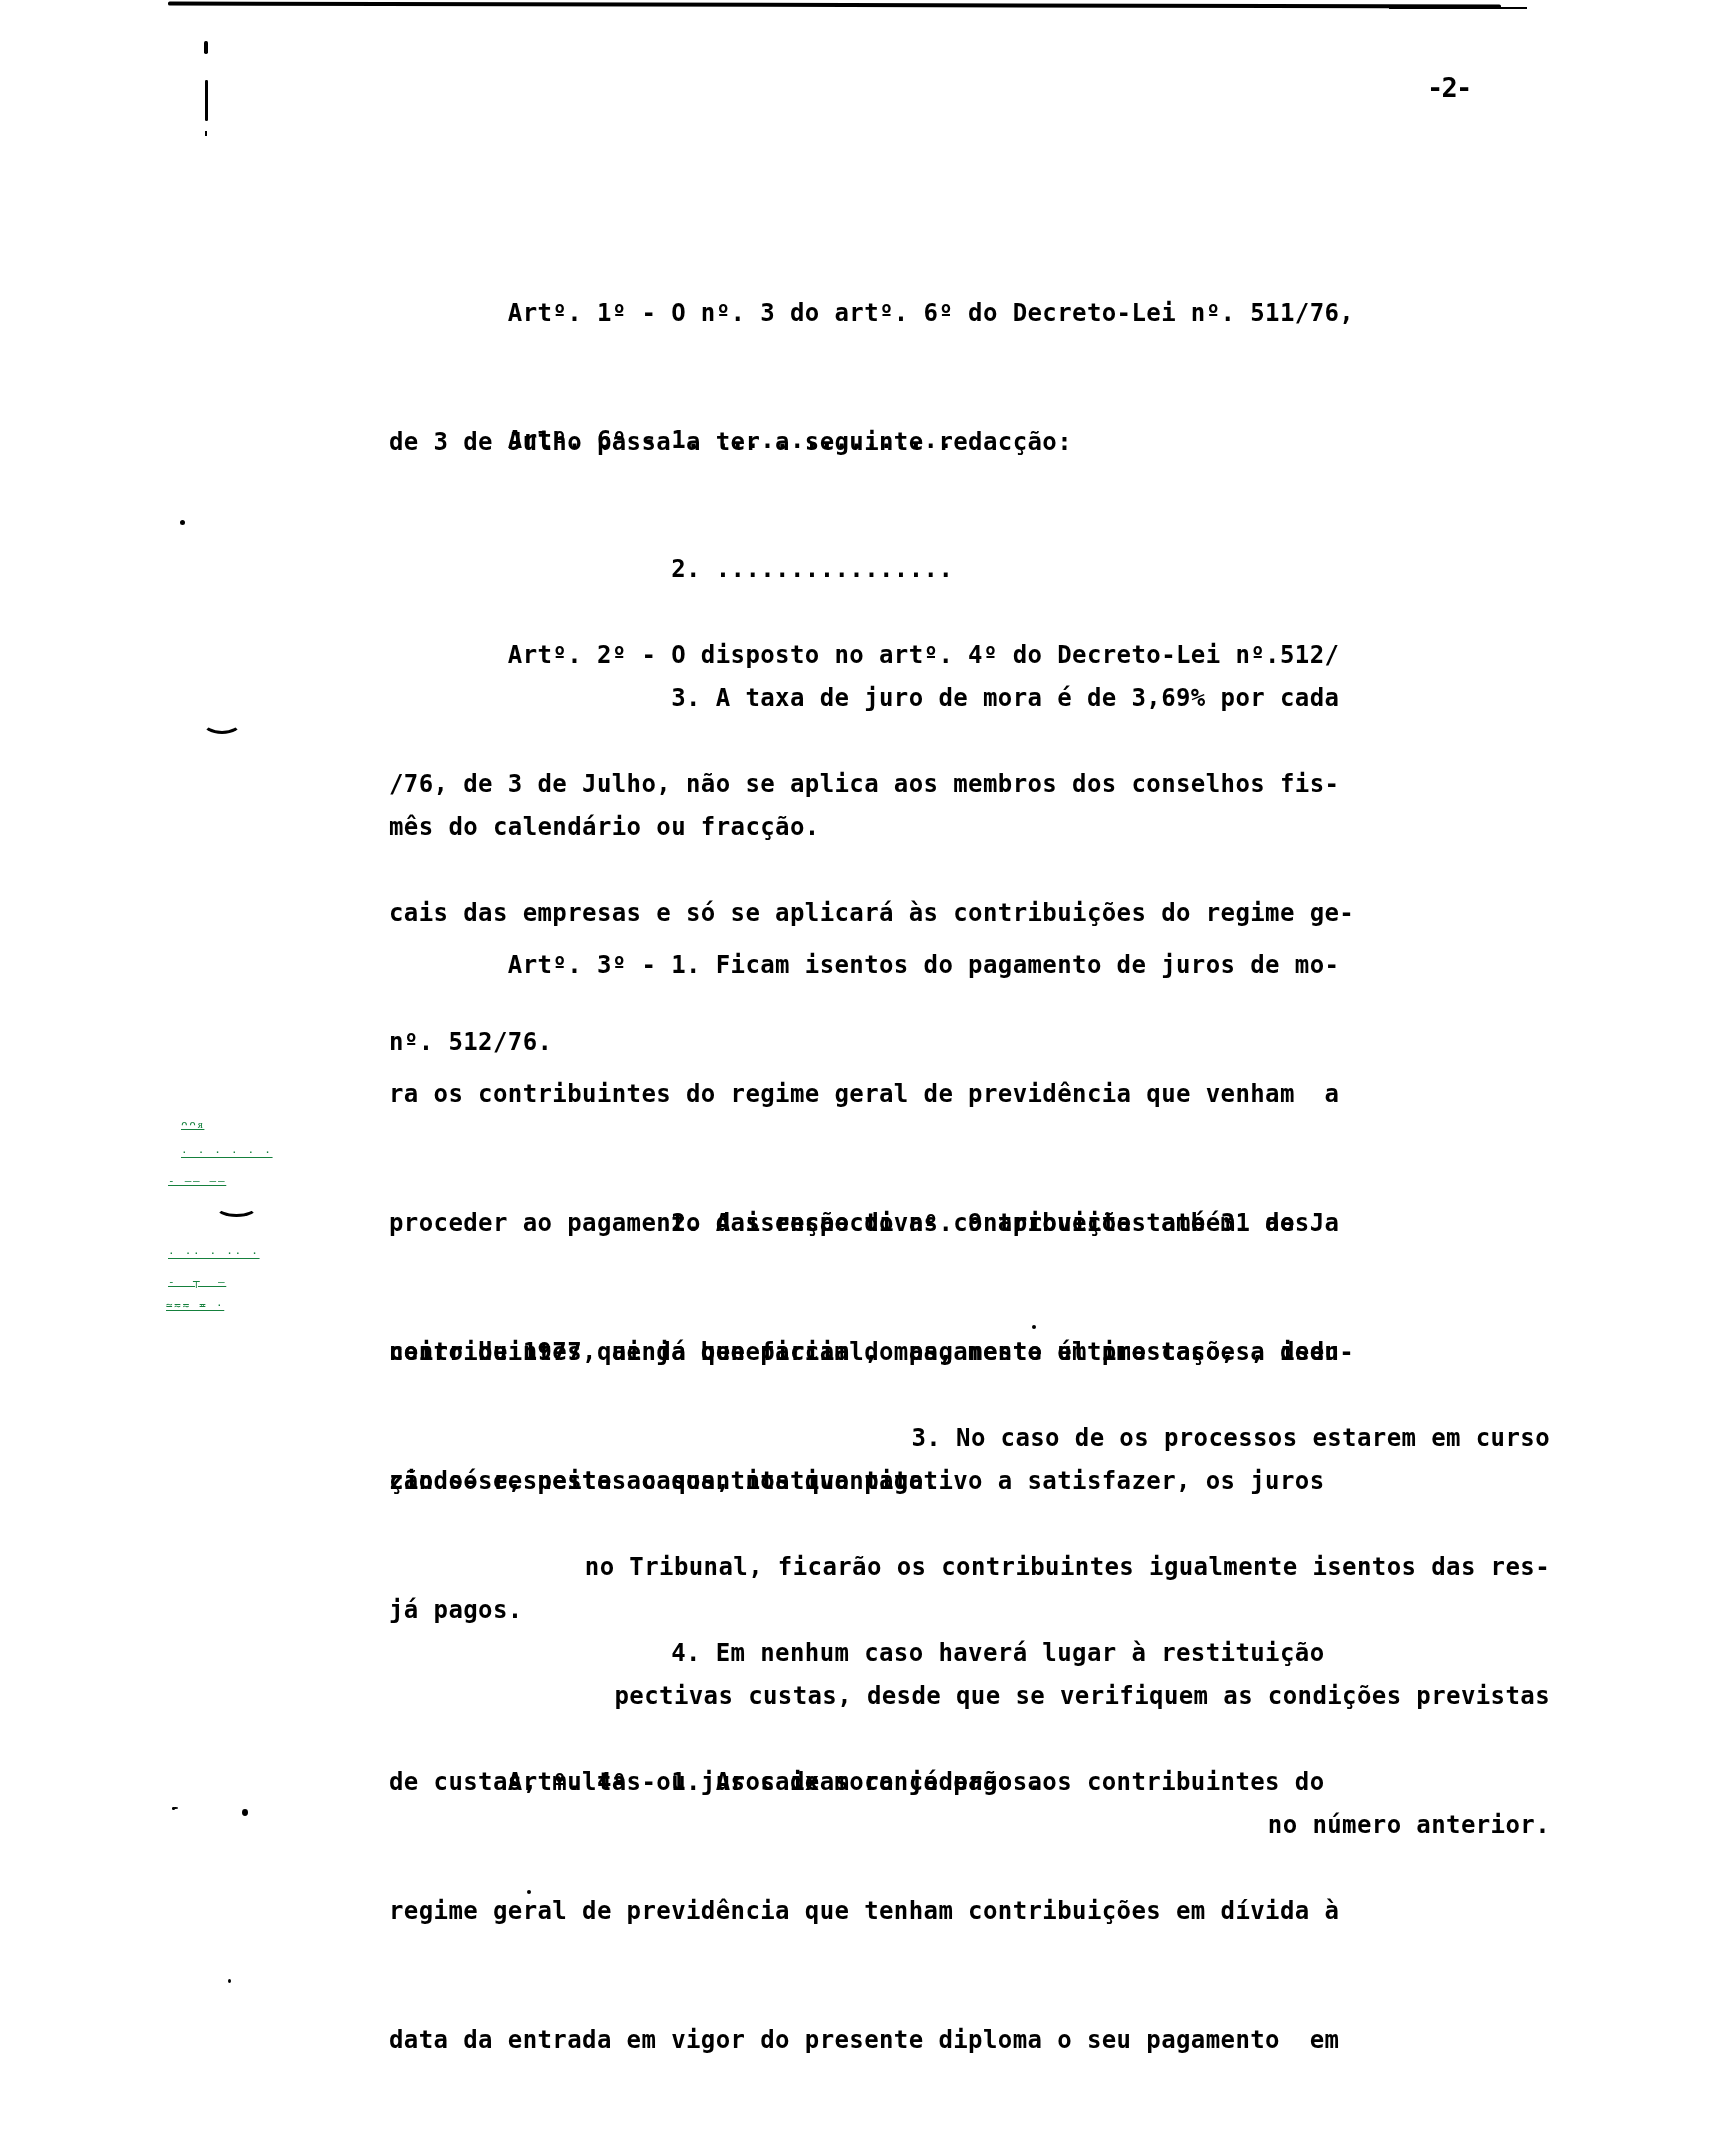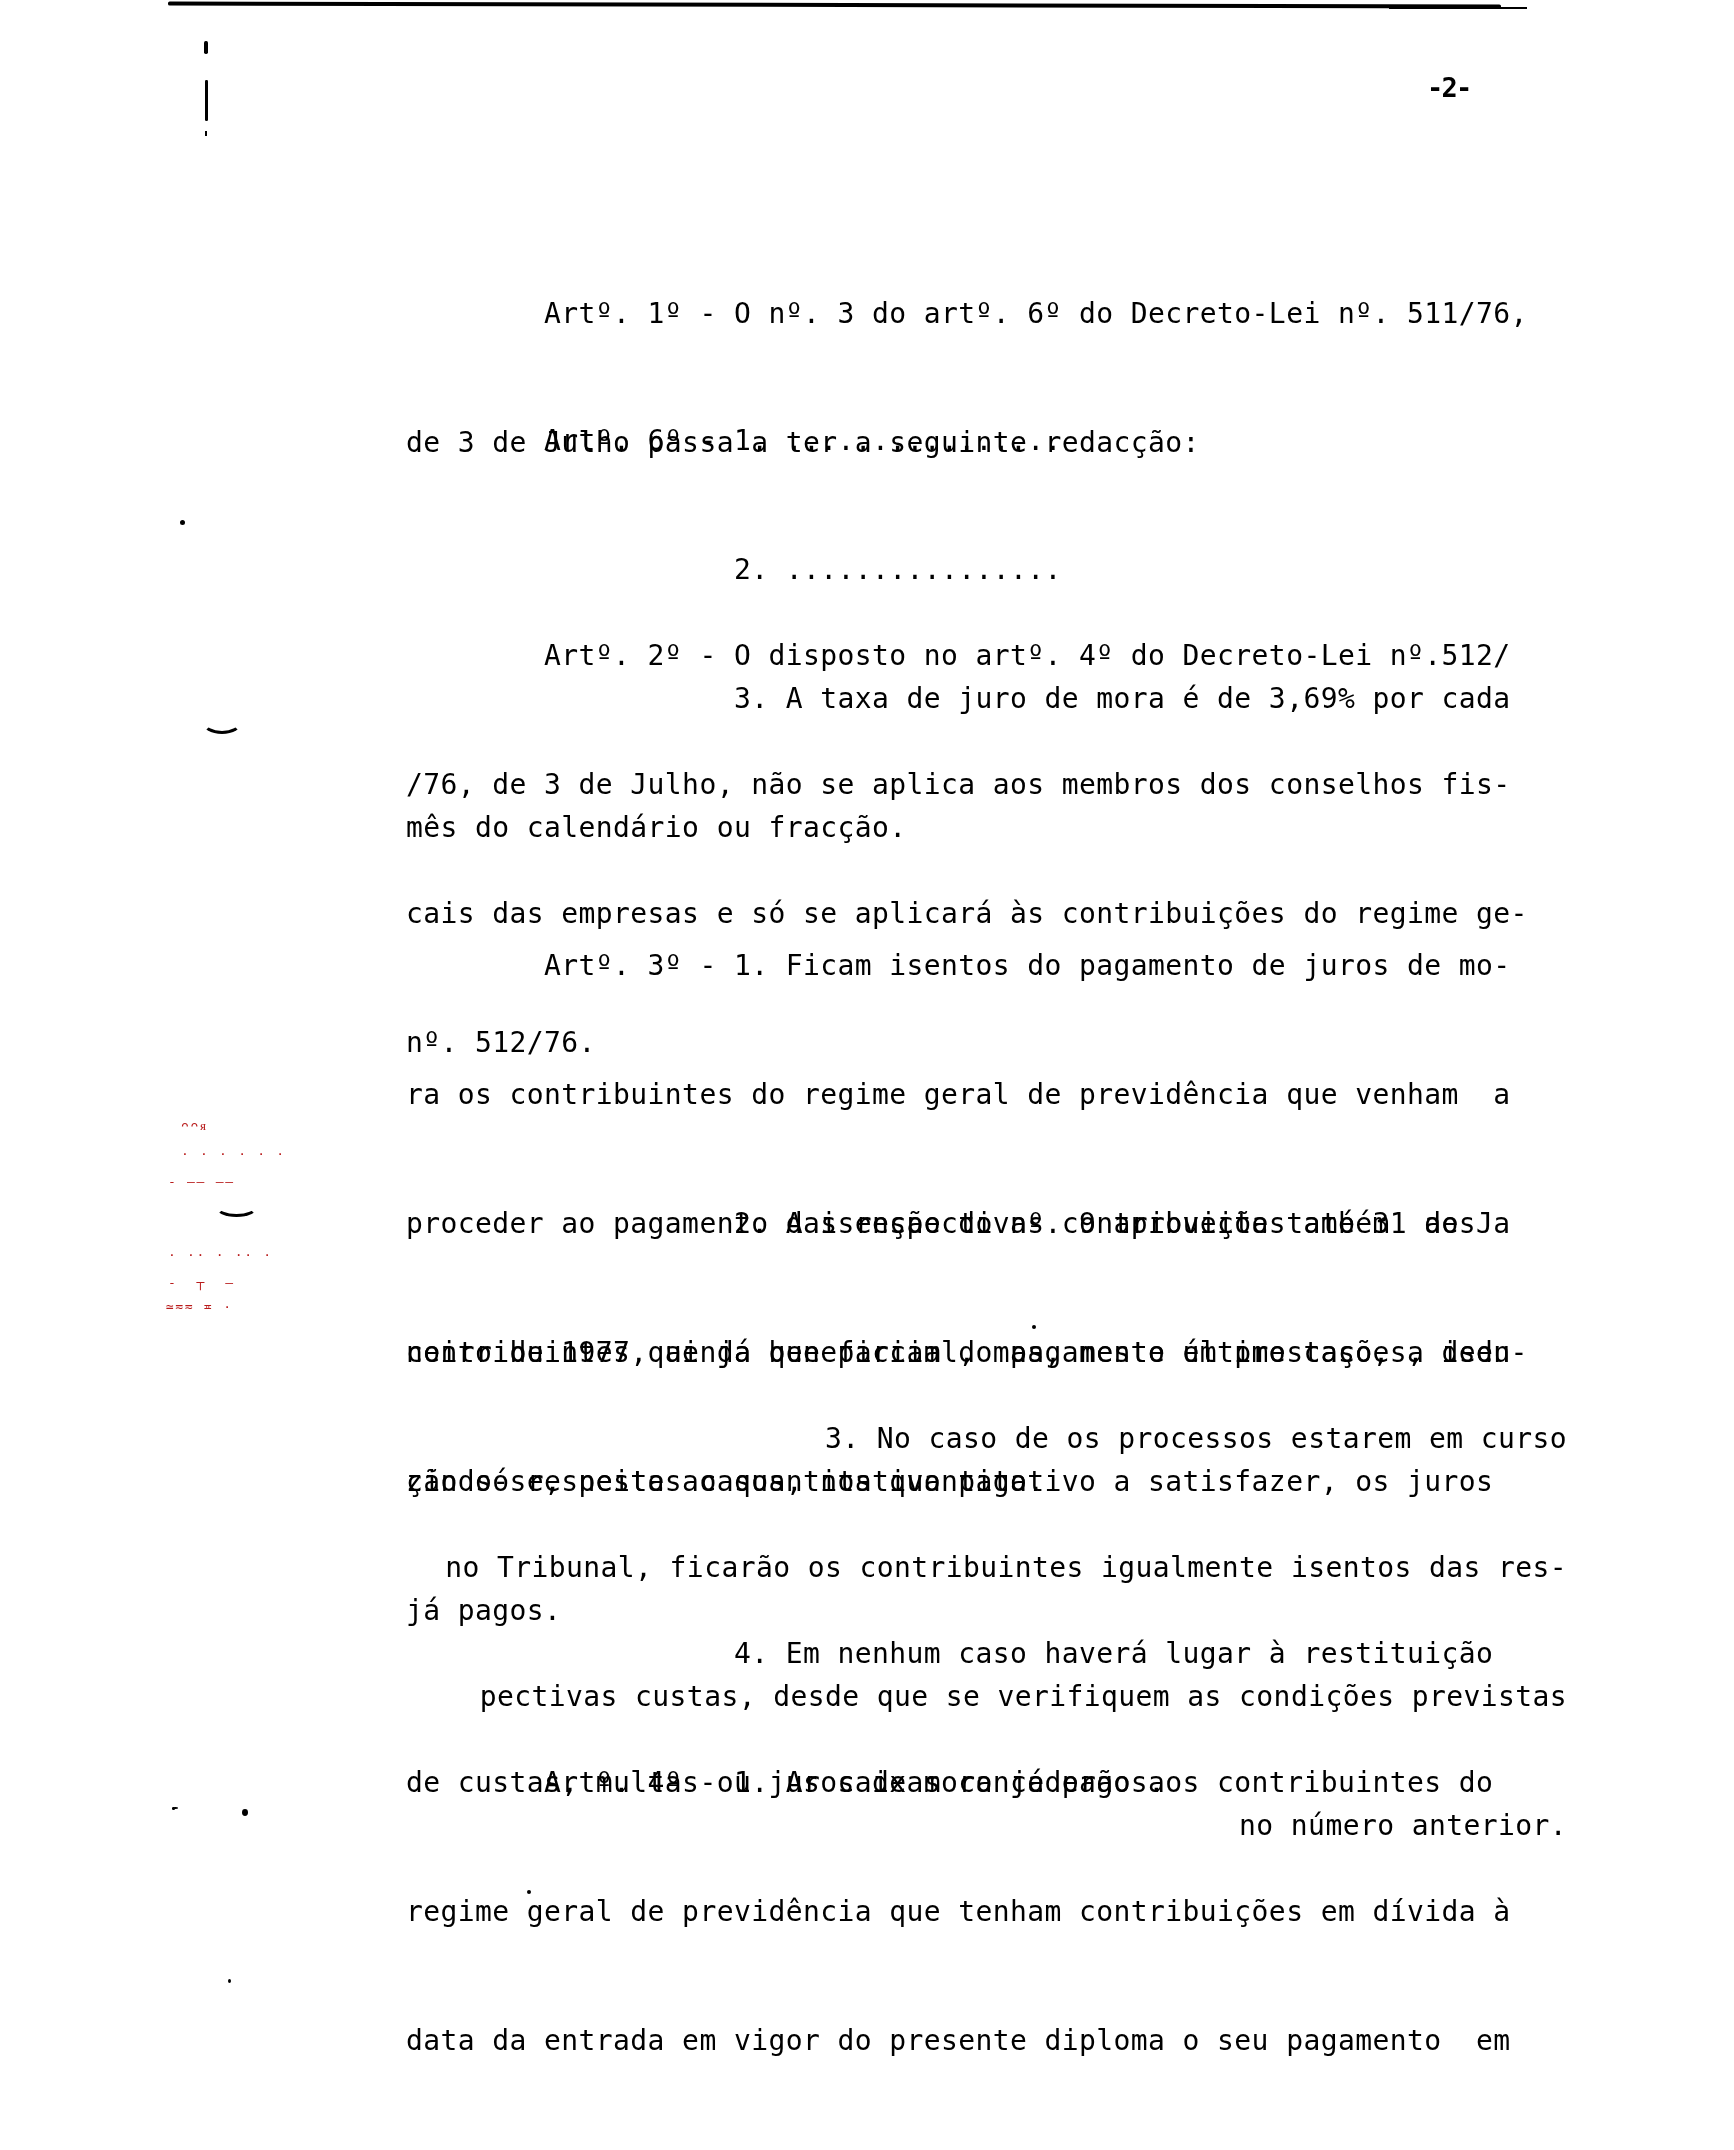--- a/index.html
+++ b/index.html
@@ -3,30 +3,30 @@
 <meta charset="utf-8">
 <style>
   html, body { margin: 0; padding: 0; background: #ffffff; }
   body { width: 1734px; height: 2457px; position: relative; overflow: hidden;
          font-family: "DejaVu Sans Mono", "Liberation Mono", monospace; color: #000; }
   .top-rule { position: absolute; left: 168px; top: 3.4px; width: 1333px; height: 4.3px;
               background: #000; transform: skewY(0.12deg); border-radius: 1.7px; }
   .top-rule-2 { position: absolute; left: 1389px; top: 6.9px; width: 138px; height: 2.6px; background: #000; }
   .page-num { position: absolute; left: 1427px; top: 72px; font-size: 27px; font-weight: bold;
               letter-spacing: -1.7px; }
-  .text { position: absolute; left: 406px; width: 1161px; font-size: 28px; font-weight: normal;
+  .text { position: absolute; left: 389px; width: 1161px; font-size: 24px; font-weight: bold;
           line-height: 43px; letter-spacing: 0.4px; white-space: pre; }
   .line { display: block; height: 43px; }
   .mark { position: absolute; background: #000; }
   .arc { position: absolute; border: 3.9px solid #000; border-top-color: transparent;
          border-left-color: transparent; border-right-color: transparent;
          border-radius: 0 0 50% 50%; }
   .dot { position: absolute; background: #000; border-radius: 50%; }
-  .margin-note { position: absolute; font-size: 13px; color: #b91c1c; letter-spacing: 1.7px;
-                 font-family: "DejaVu Sans Mono", monospace; white-space: pre; }
+  .margin-note { position: absolute; font-size: 11px; color: #15803d; letter-spacing: 1.7px;
+                 font-family: "DejaVu Sans Mono", monospace; white-space: pre; text-decoration: underline; }
 </style>
 </head>
 <body>
 
 <div class="top-rule"></div>
 <div class="top-rule-2"></div>
 
 <div class="page-num">-2-</div>
 
 <div class="mark" style="left:204px;top:41px;width:3.9px;height:13px;border-radius:1.7px;"></div>

